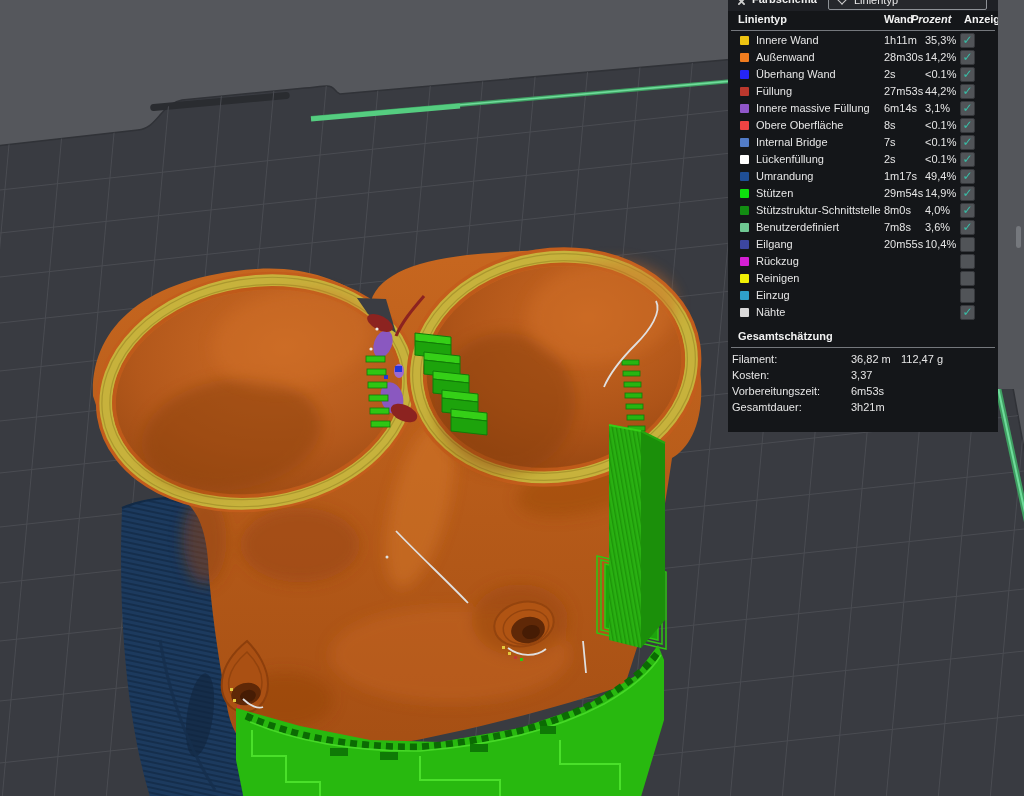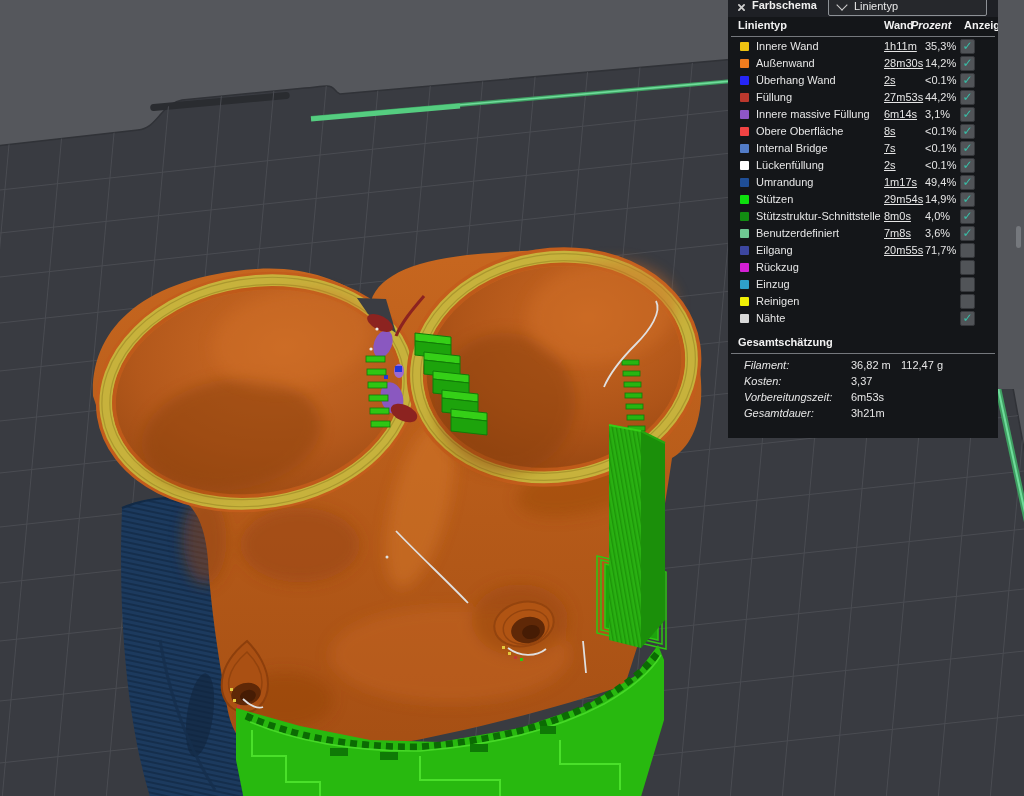--- a/index.html
+++ b/index.html
@@ -2,48 +2,48 @@
 <html><head>
 <meta charset="utf-8">
 <style>
   html,body{margin:0;padding:0;background:#2a2c30;}
   #screen{position:relative;width:1024px;height:796px;overflow:hidden;
           font-family:"Liberation Sans","DejaVu Sans",sans-serif;background:#55575c;}
   #viewport-svg{position:absolute;left:0;top:0;}
 
   
   .panel{position:absolute;left:728px;top:0;width:270px;height:432px;
-         background:#141619;color:#e6e6e6;font-size:11px;margin-top:6px;}
+         background:#141619;color:#e6e6e6;font-size:11px;}
   .topbar{position:absolute;left:0;top:-13px;width:270px;height:24px;background:#1e2025;
           display:flex;align-items:center;}
   .topbar .tool-icon{position:absolute;left:8px;top:9px;width:11px;height:11px;}
   .topbar .bar-label{position:absolute;left:24px;top:6px;font-weight:bold;color:#efefef;}
   .dropdown{position:absolute;left:100px;top:2px;width:157px;height:19px;background:#26282c;
             border:1px solid #8d9196;border-radius:2px;display:flex;align-items:center;color:#e8e8e8;}
   .dd-caret{width:7px;height:7px;border-left:1.5px solid #cfcfcf;border-bottom:1.5px solid #cfcfcf;
             transform:rotate(-45deg);margin:0 8px 2px 9px;}
   .hdr{position:absolute;top:13px;left:0;width:270px;height:17px;font-weight:bold;color:#f2f2f2;}
   .hdr .h-type{position:absolute;left:10px;}
   .hdr .h-time{position:absolute;left:156px;}
   .hdr .h-pct{position:absolute;left:183px;font-style:italic;}
   .hdr .h-show{position:absolute;left:228px;padding-left:8px;}
   .sep{position:absolute;left:3px;right:3px;height:1px;background:#75787d;}
   .rows{position:absolute;left:0;top:32px;width:270px;}
   .lt-row{position:relative;height:17px;}
   .sw{position:absolute;left:12px;top:4px;width:9px;height:9px;border-radius:1px;background:#888;}
   .lt-label{position:absolute;left:28px;top:2px;white-space:nowrap;}
-  .lt-time{position:absolute;left:156px;top:2px;background:inherit;text-decoration:underline;}
+  .lt-time{position:absolute;left:156px;top:2px;background:inherit;}
   .lt-pct{position:absolute;left:197px;top:2px;}
   .cb{position:absolute;left:232px;top:1px;width:13px;height:13px;background:#515458;
       border:1px solid #36383c;border-radius:2px;text-align:center;}
   .cb .mark{display:block;color:#39bfa8;font-size:12px;font-weight:bold;line-height:13px;}
   .totals-title{position:absolute;left:10px;top:330px;font-weight:bold;color:#f2f2f2;}
   .totals{position:absolute;left:0;top:351px;width:270px;}
   .tot-row{position:relative;height:16px;}
-  .tot-label{position:absolute;left:16px;top:2px;font-style:italic;}
+  .tot-label{position:absolute;left:4px;top:2px;}
   .tot-v1{position:absolute;left:123px;top:2px;}
   .tot-v2{position:absolute;left:173px;top:2px;}
 
   
   .gutter{position:absolute;left:998px;top:0;width:26px;height:389px;background:#54565b;}
   .gutter .thumb{position:absolute;left:18px;top:226px;width:5px;height:22px;border-radius:2.5px;background:#75787d;}
 </style>
 </head>
 <body>
 
@@ -428,46 +428,46 @@
         <span class="lt-time">7m8s</span>
         <span class="lt-pct">3,6%</span>
         <span class="cb">
             <span class="mark">✓</span>
           </span>
       </div>
       <div class="lt-row">
         <span class="sw" style="background: rgb(60, 70, 160);"></span>
         <span class="lt-label">Eilgang</span>
         <span class="lt-time">20m55s</span>
-        <span class="lt-pct">71,7%</span>
+        <span class="lt-pct">10,4%</span>
         <span class="cb">
             <span class="mark"></span>
           </span>
       </div>
       <div class="lt-row">
         <span class="sw" style="background: rgb(212, 31, 212);"></span>
         <span class="lt-label">Rückzug</span>
         <span class="lt-time"></span>
         <span class="lt-pct"></span>
         <span class="cb">
             <span class="mark"></span>
           </span>
       </div>
       <div class="lt-row">
+        <span class="sw" style="background: rgb(240, 240, 5);"></span>
+        <span class="lt-label">Reinigen</span>
+        <span class="lt-time"></span>
+        <span class="lt-pct"></span>
+        <span class="cb">
+            <span class="mark"></span>
+          </span>
+      </div>
+      <div class="lt-row">
         <span class="sw" style="background: rgb(47, 159, 202);"></span>
         <span class="lt-label">Einzug</span>
-        <span class="lt-time"></span>
-        <span class="lt-pct"></span>
-        <span class="cb">
-            <span class="mark"></span>
-          </span>
-      </div>
-      <div class="lt-row">
-        <span class="sw" style="background: rgb(240, 240, 5);"></span>
-        <span class="lt-label">Reinigen</span>
         <span class="lt-time"></span>
         <span class="lt-pct"></span>
         <span class="cb">
             <span class="mark"></span>
           </span>
       </div>
       <div class="lt-row">
         <span class="sw" style="background: rgb(217, 217, 217);"></span>
         <span class="lt-label">Nähte</span>
         <span class="lt-time"></span>

